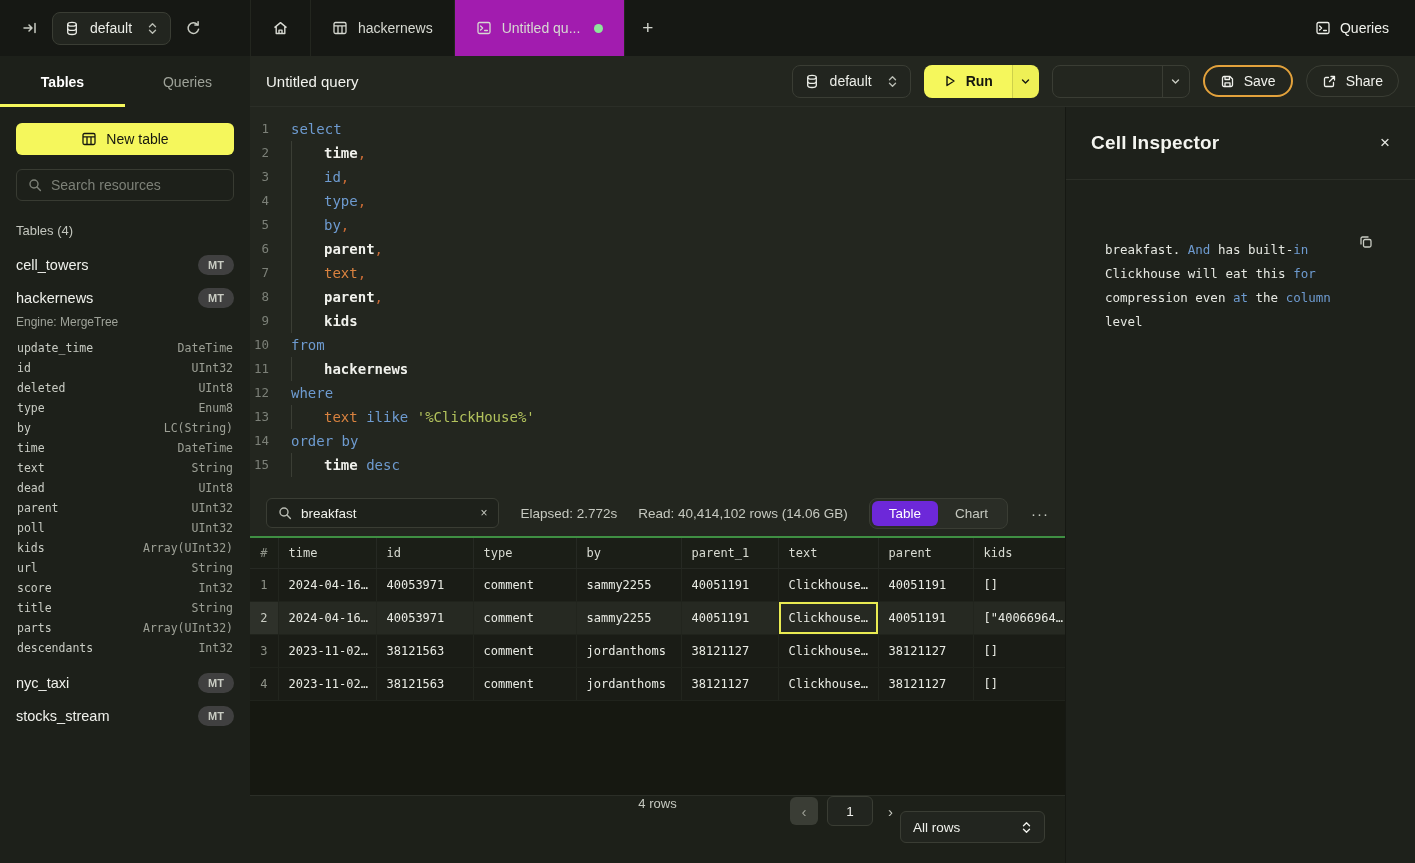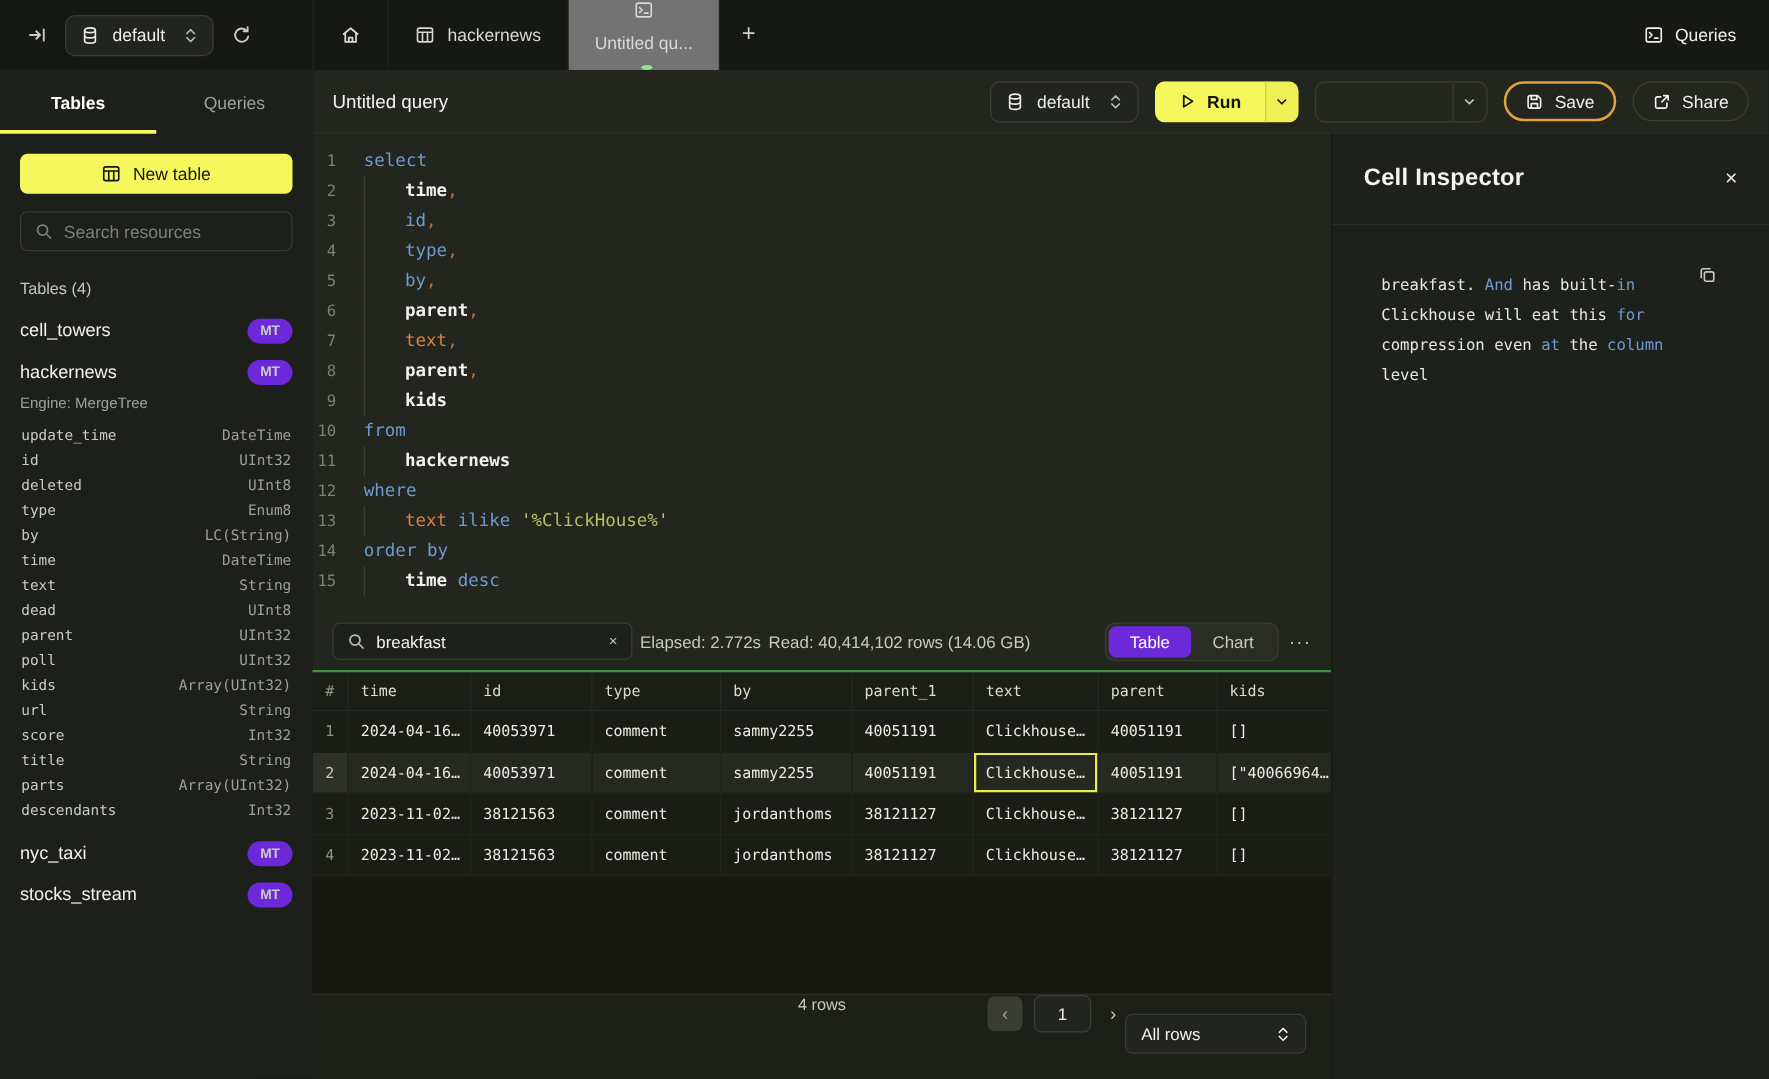--- a/index.html
+++ b/index.html
@@ -14,21 +14,21 @@
   .topbar { height:56px; display:flex; align-items:stretch; background:#161814; }
   .topbar-left { width:250px; flex:0 0 250px; display:flex; align-items:center; gap:14px; padding:0 10px 0 22px; }
   .icon-btn { color:#c9ccc3; display:flex; align-items:center; justify-content:center; cursor:pointer; background:none; border:none; }
   .select-pill { display:inline-flex; align-items:center; gap:11px; background:#22251f; border:1px solid #3a3d34;
     border-radius:8px; height:33px; padding:0 12px; color:#eceee8; font-size:14px; cursor:pointer; }
   .select-pill .updown { color:#b9bcb3; margin-left:4px; }
   .tabstrip { display:flex; align-items:stretch; }
   .tab { display:flex; align-items:center; gap:10px; padding:0 21px; border-right:1px solid #23261f;
     color:#d7d9d2; font-size:14px; cursor:pointer; }
   .tab:first-child { border-left:1px solid #23261f; }
-  .tab.active { background:#737373;flex-direction:column; }
+  .tab.active { background:#a21caf; }
   .tab .dot { width:9px; height:9px; border-radius:50%; background:#8ee69b; margin-left:4px; }
   .plus-tab { display:flex; align-items:center; padding:0 17px; color:#d0d3cc; font-size:19px; cursor:pointer; }
   .topbar-right { margin-left:auto; display:flex; align-items:center; gap:9px; padding-right:26px; color:#f0f1ec; font-size:14px; cursor:pointer; }
 
   
   .frame { display:flex; height:807px; }
 
   
   .sidebar { width:250px; flex:0 0 250px; background:#1d201a; display:flex; flex-direction:column; }
   .sidebar-tabs { height:51px; flex:0 0 51px; display:flex; }
@@ -39,21 +39,21 @@
   .new-table-btn { margin:16px 16px 14px; height:32px; flex:0 0 32px; background:#f5f75c; border:none; border-radius:6px;
     color:#15170f; font-size:14px; font-weight:500; display:flex; align-items:center; justify-content:center; gap:9px; cursor:pointer; }
   .search-box { margin:0 16px; height:32px; flex:0 0 32px; border:1px solid #383b32; border-radius:6px;
     display:flex; align-items:center; gap:9px; padding:0 11px; color:#7d8178; }
   .search-box input { background:transparent; border:none; outline:none; color:#e6e8e2; font-size:14px; width:100%;
     font-family:"Liberation Sans",sans-serif; }
   .search-box input::placeholder { color:#7d8178; }
   .section-header { padding:22px 16px 10px; font-size:13px; color:#c3c6be; }
   .table-item { height:33px; display:flex; align-items:center; justify-content:space-between; padding:0 16px;
     font-size:14.5px; color:#f0f1ec; cursor:pointer; }
-  .badge { background:#6d28d9; color:#c9ccc3; font-size:11px; font-weight:600; border-radius:10px; padding:4px 10px; }
+  .badge { background:#404040; color:#c9ccc3; font-size:11px; font-weight:600; border-radius:10px; padding:4px 10px; }
   .engine-line { padding:1px 16px 9px; font-size:12px; color:#9ea299; }
   .cols-list { padding-bottom:8px; }
   .col-row { height:20px; display:flex; align-items:center; justify-content:space-between; padding:0 17px;
     font-family:"DejaVu Sans Mono",monospace; font-size:11.5px; }
   .col-row .cname { color:#c9ccc4; }
   .col-row .ctype { color:#9da096; }
 
   
   .main { flex:1; display:flex; flex-direction:column; background:#23261f; min-width:0; }
   .toolbar { height:51px; flex:0 0 51px; display:flex; align-items:center; padding:0 16px; gap:13px;
@@ -82,21 +82,21 @@
   .code { white-space:pre; padding-left:9px; display:flex; }
   .guide { display:inline-block; width:33px; border-left:1px solid #3b3e35; }
   .seg-kw { color:#6e9bd0; }
   .seg-id { color:#f0f1ec; font-weight:700; }
   .seg-orange { color:#d9823f; }
   .seg-punct { color:#c96b35; }
   .seg-str { color:#b2c25c; }
   .seg-plain { color:#d6d8d0; }
 
   
-  .results-toolbar { height:46px; flex:0 0 46px; display:flex; align-items:center; padding:0 16px; gap:6px; }
+  .results-toolbar { height:46px; flex:0 0 46px; display:flex; align-items:center; padding:0 16px; gap:21px; }
   .results-search { width:240px; height:30px; border:1px solid #3a3d34; border-radius:6px; background:#1e211b;
     display:flex; align-items:center; gap:9px; padding:0 11px; color:#b9bcb3; }
   .results-search input { background:transparent; border:none; outline:none; color:#f0f1ec; font-size:13.5px; width:100%;
     font-family:"Liberation Sans",sans-serif; }
   .clear-x { margin-left:auto; color:#c6c9c0; font-size:12px; cursor:pointer; }
   .stat { font-size:13.5px; color:#c6c9c0; white-space:nowrap; }
   .view-toggle { margin-left:auto; display:flex; background:#2a2d26; border:1px solid #3a3d34; border-radius:8px; padding:2px; }
   .view-seg { padding:5px 17px; font-size:13.5px; color:#c6c9c0; border-radius:6px; cursor:pointer; }
   .view-seg.active { background:#6d28d9; color:#ffffff; }
   .more-btn { color:#c6c9c0; font-size:15px; letter-spacing:1px; cursor:pointer; margin-left:2px; }
@@ -123,21 +123,21 @@
   .pg-prev { width:28px; height:28px; border-radius:6px; background:#3a3d35; color:#9da096; border:none;
     display:flex; align-items:center; justify-content:center; font-size:15px; cursor:default; }
   .pg-page { width:46px; height:30px; border-radius:6px; background:#22251f; border:1px solid #3a3d34;
     color:#f0f1ec; text-align:center; font-size:13.5px; font-family:"Liberation Sans",sans-serif; }
   .pg-next { background:none; border:none; color:#c6c9c0; font-size:15px; padding:0 6px; cursor:pointer; }
   .rows-select { margin-left:auto; margin-right:3px; width:145px; height:32px; border:1px solid #3a3d34; border-radius:6px;
     background:#22251f; display:flex; align-items:center; justify-content:space-between; padding:0 12px;
     color:#f0f1ec; font-size:13.5px; cursor:pointer; }
 
   
-  .inspector { width:350px; flex:0 0 350px; background:#1e211b; border-left:1px solid #161813; display:flex; flex-direction:column; }
+  .inspector { width:350px; flex:0 0 350px; background:#1e211b; border-left:1px solid #161813; display:flex; flex-direction:column;gap:22px; }
   .inspector-header { height:73px; flex:0 0 73px; display:flex; align-items:center; justify-content:space-between;
     padding:0 25px; border-bottom:1px solid #2b2e27; }
   .inspector-header .ttl { font-size:19px; font-weight:700; color:#f4f5f0; letter-spacing:.2px; }
   .close-x { color:#e6e8e2; font-size:17px; cursor:pointer; }
   .inspector-body { position:relative; padding:36px 44px 0 39px; font-family:"DejaVu Sans Mono",monospace;
     font-size:12.5px; line-height:24px; color:#e6e8e2; }
   .inspector-body .kw { color:#6e9bd0; }
   .copy-btn { position:absolute; top:32px; right:41px; color:#c9ccc3; cursor:pointer; background:none; border:none; }
 </style>
 </head>

